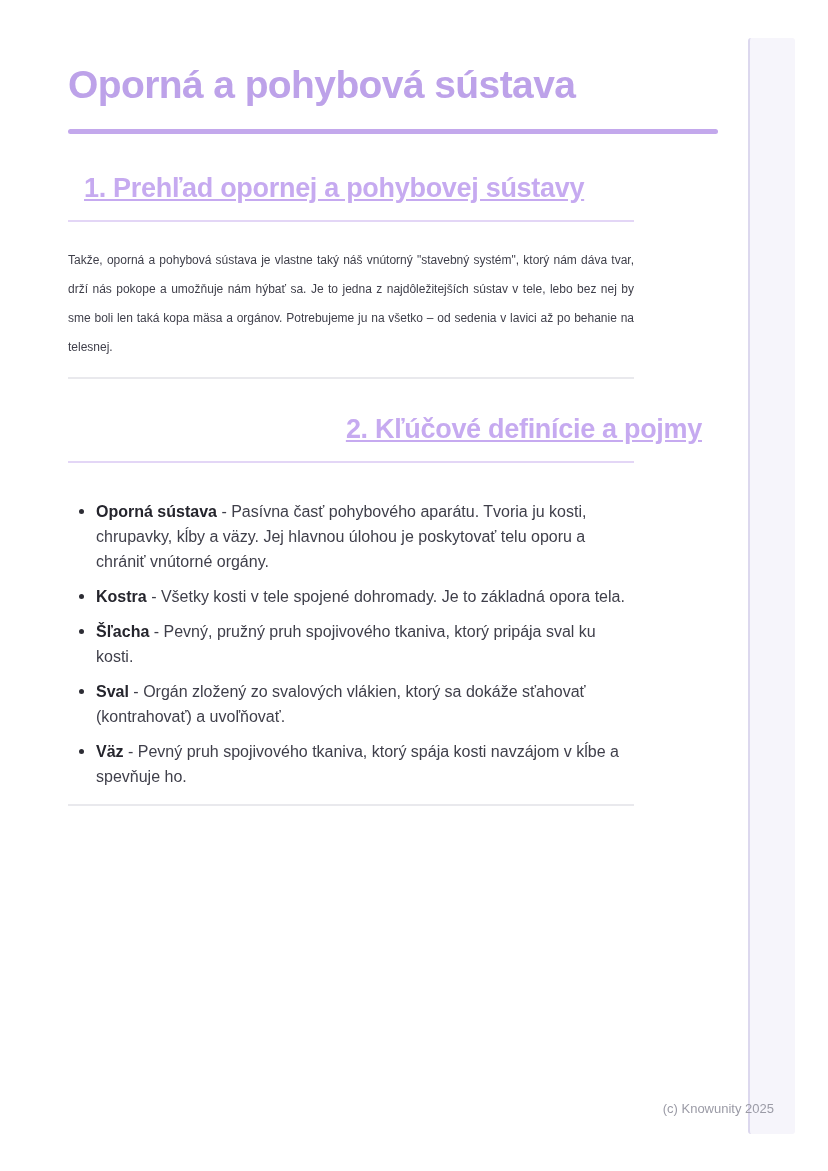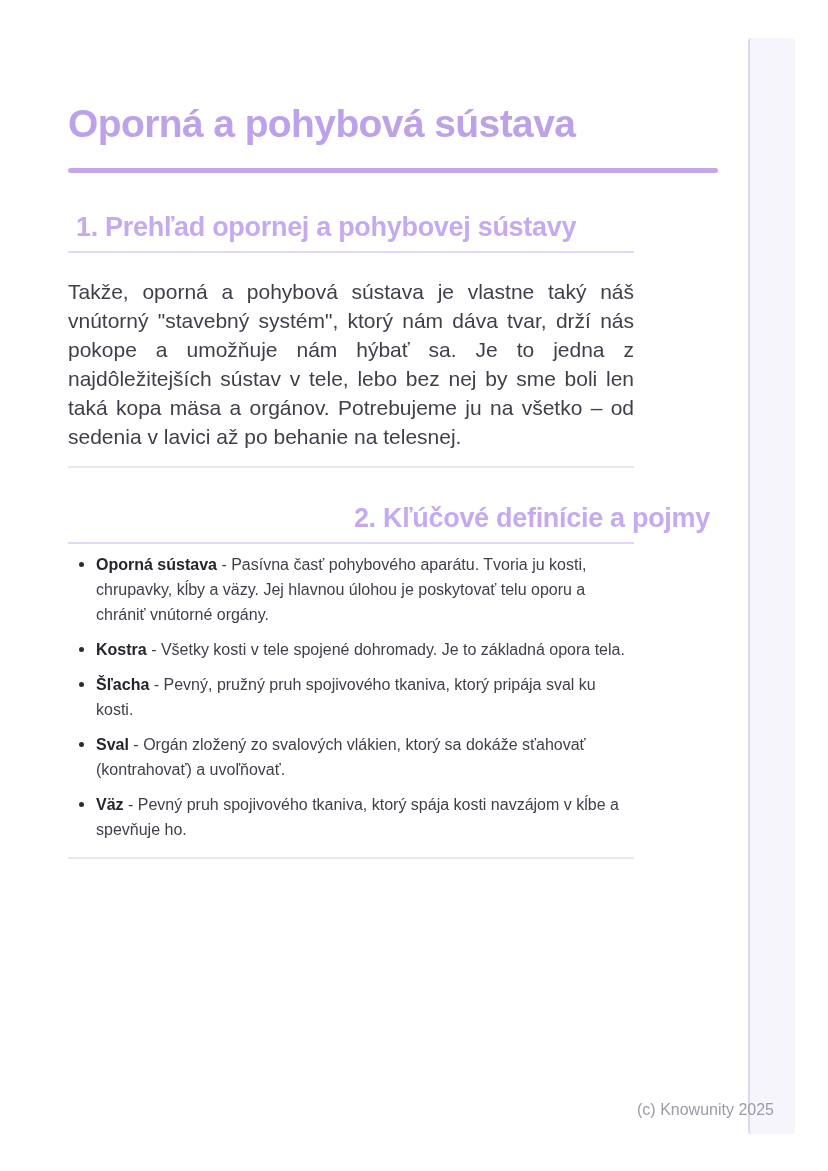--- a/index.html
+++ b/index.html
@@ -29,70 +29,71 @@
     width:45px;height:1096px;
     background:var(--strip-fill);
     border-left:2px solid var(--strip-edge);
     border-radius:3px;
     z-index:0;
   }
   .content{
     position:absolute;
     left:68px;top:0;
     width:650px;
-    padding-top:100px;
+    padding-top:61px;
     z-index:1;
   }
   h1{
     margin:0;
     font-size:39px;
     line-height:47px;
     font-weight:800;
     letter-spacing:-0.6px;
     color:var(--title-purple);
   }
   .title-rule{
     margin-top:21px;
     width:650px;height:5px;
     border-radius:3px;
     background:var(--title-rule);
   }
   h2{
-    margin:8px;
+    margin:16px;
     font-size:27px;
     line-height:32px;
     font-weight:700;
     letter-spacing:-0.3px;
     color:var(--heading-purple);
+    text-decoration:underline;
   }
   .sec-overview h2{margin-top:38px;}
   .sec-definitions h2{margin-top:34px;text-align:right;}
   .h-rule{
     margin-top:5px;
     width:566px;height:2px;
     background:var(--heading-rule);
   }
   .body-paragraph{
     margin:24px 0 0 0;
     width:566px;
-    font-size:21px;
+    font-size:12px;
     line-height:29px;
     text-align:justify;
     color:var(--body-text);
   }
   hr.divider{
     border:none;
     margin:15px 0 0 0;
     width:566px;height:2px;
     background:var(--divider);
   }
   .sec-overview hr.divider{margin-top:15px;}
   ul.def-list{
     list-style:none;
-    margin:8px 0 0 0;
+    margin:36px 0 0 0;
     padding:0;
     width:566px;
   }
   ul.def-list li{
     position:relative;
     padding-left:28px;
     margin:0 0 10px 0;
     font-size:16px;
     line-height:25px;
     color:var(--body-text);
@@ -106,21 +107,21 @@
     background:#2c2c34;
   }
   ul.def-list li strong{
     font-weight:700;
     color:var(--term-text);
   }
   .footer{
     position:absolute;
     top:1101px;
     right:54px;
-    font-size:16px;
+    font-size:13px;
     color:var(--footer-text);
     z-index:2;
   }
 </style>
 </head>
 <body>
 
 <div class="page">
 
   <div class="next-page-strip"></div>

